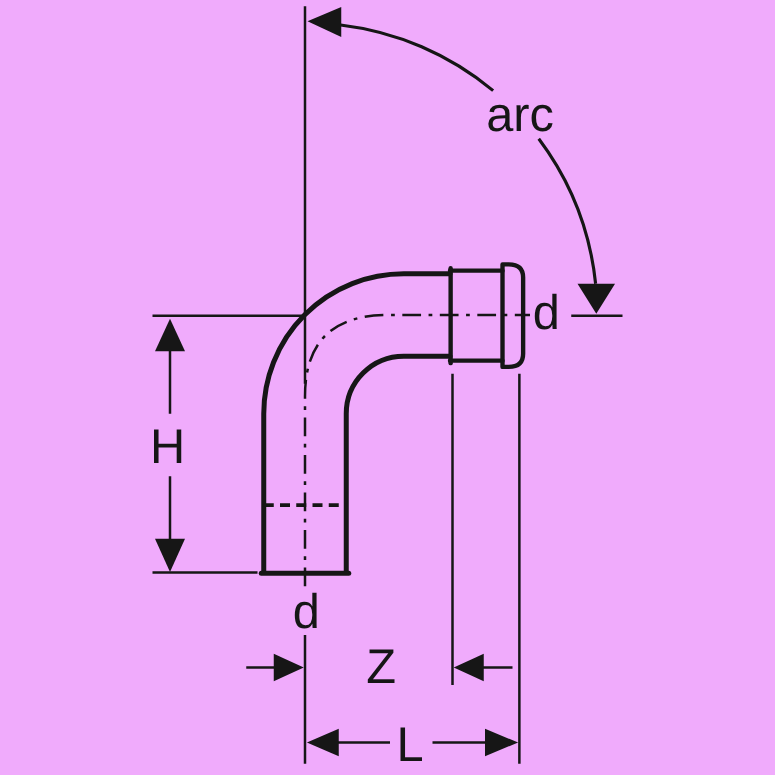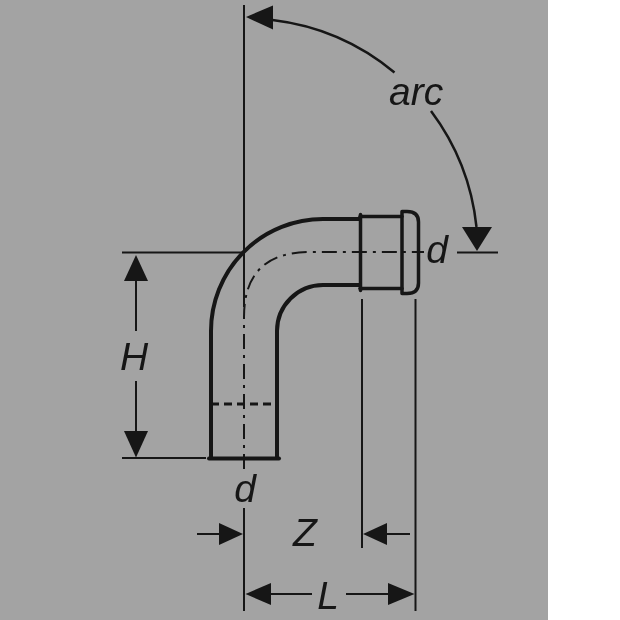--- a/index.html
+++ b/index.html
@@ -5,24 +5,23 @@
   html, body {
     margin: 0;
     padding: 0;
     width: 620px;
     height: 620px;
     background: #ffffff;
     overflow: hidden;
   }
   .canvas {
     position: relative;
-    width: 548px;
+    width: 620px;
     height: 620px;
-    background: #a3a3a3;
-    font-style: italic;
+    background: #f0abfc;
   }
   svg {
     display: block;
   }
   .contour   { stroke: #161616; stroke-width: 4;   fill: none; stroke-linejoin: round; stroke-linecap: round; }
   .contour2  { stroke: #161616; stroke-width: 3.5; fill: none; stroke-linejoin: round; stroke-linecap: round; }
   .thin      { stroke: #161616; stroke-width: 2;   fill: none; stroke-linecap: butt; }
   .arcline   { stroke: #161616; stroke-width: 2.5; fill: none; stroke-linecap: butt; }
   .cline     { stroke: #161616; stroke-width: 2;   fill: none; stroke-dasharray: 15 6 3 6; }
   .hidden-d  { stroke: #161616; stroke-width: 3;   fill: none; stroke-dasharray: 8 5; }

